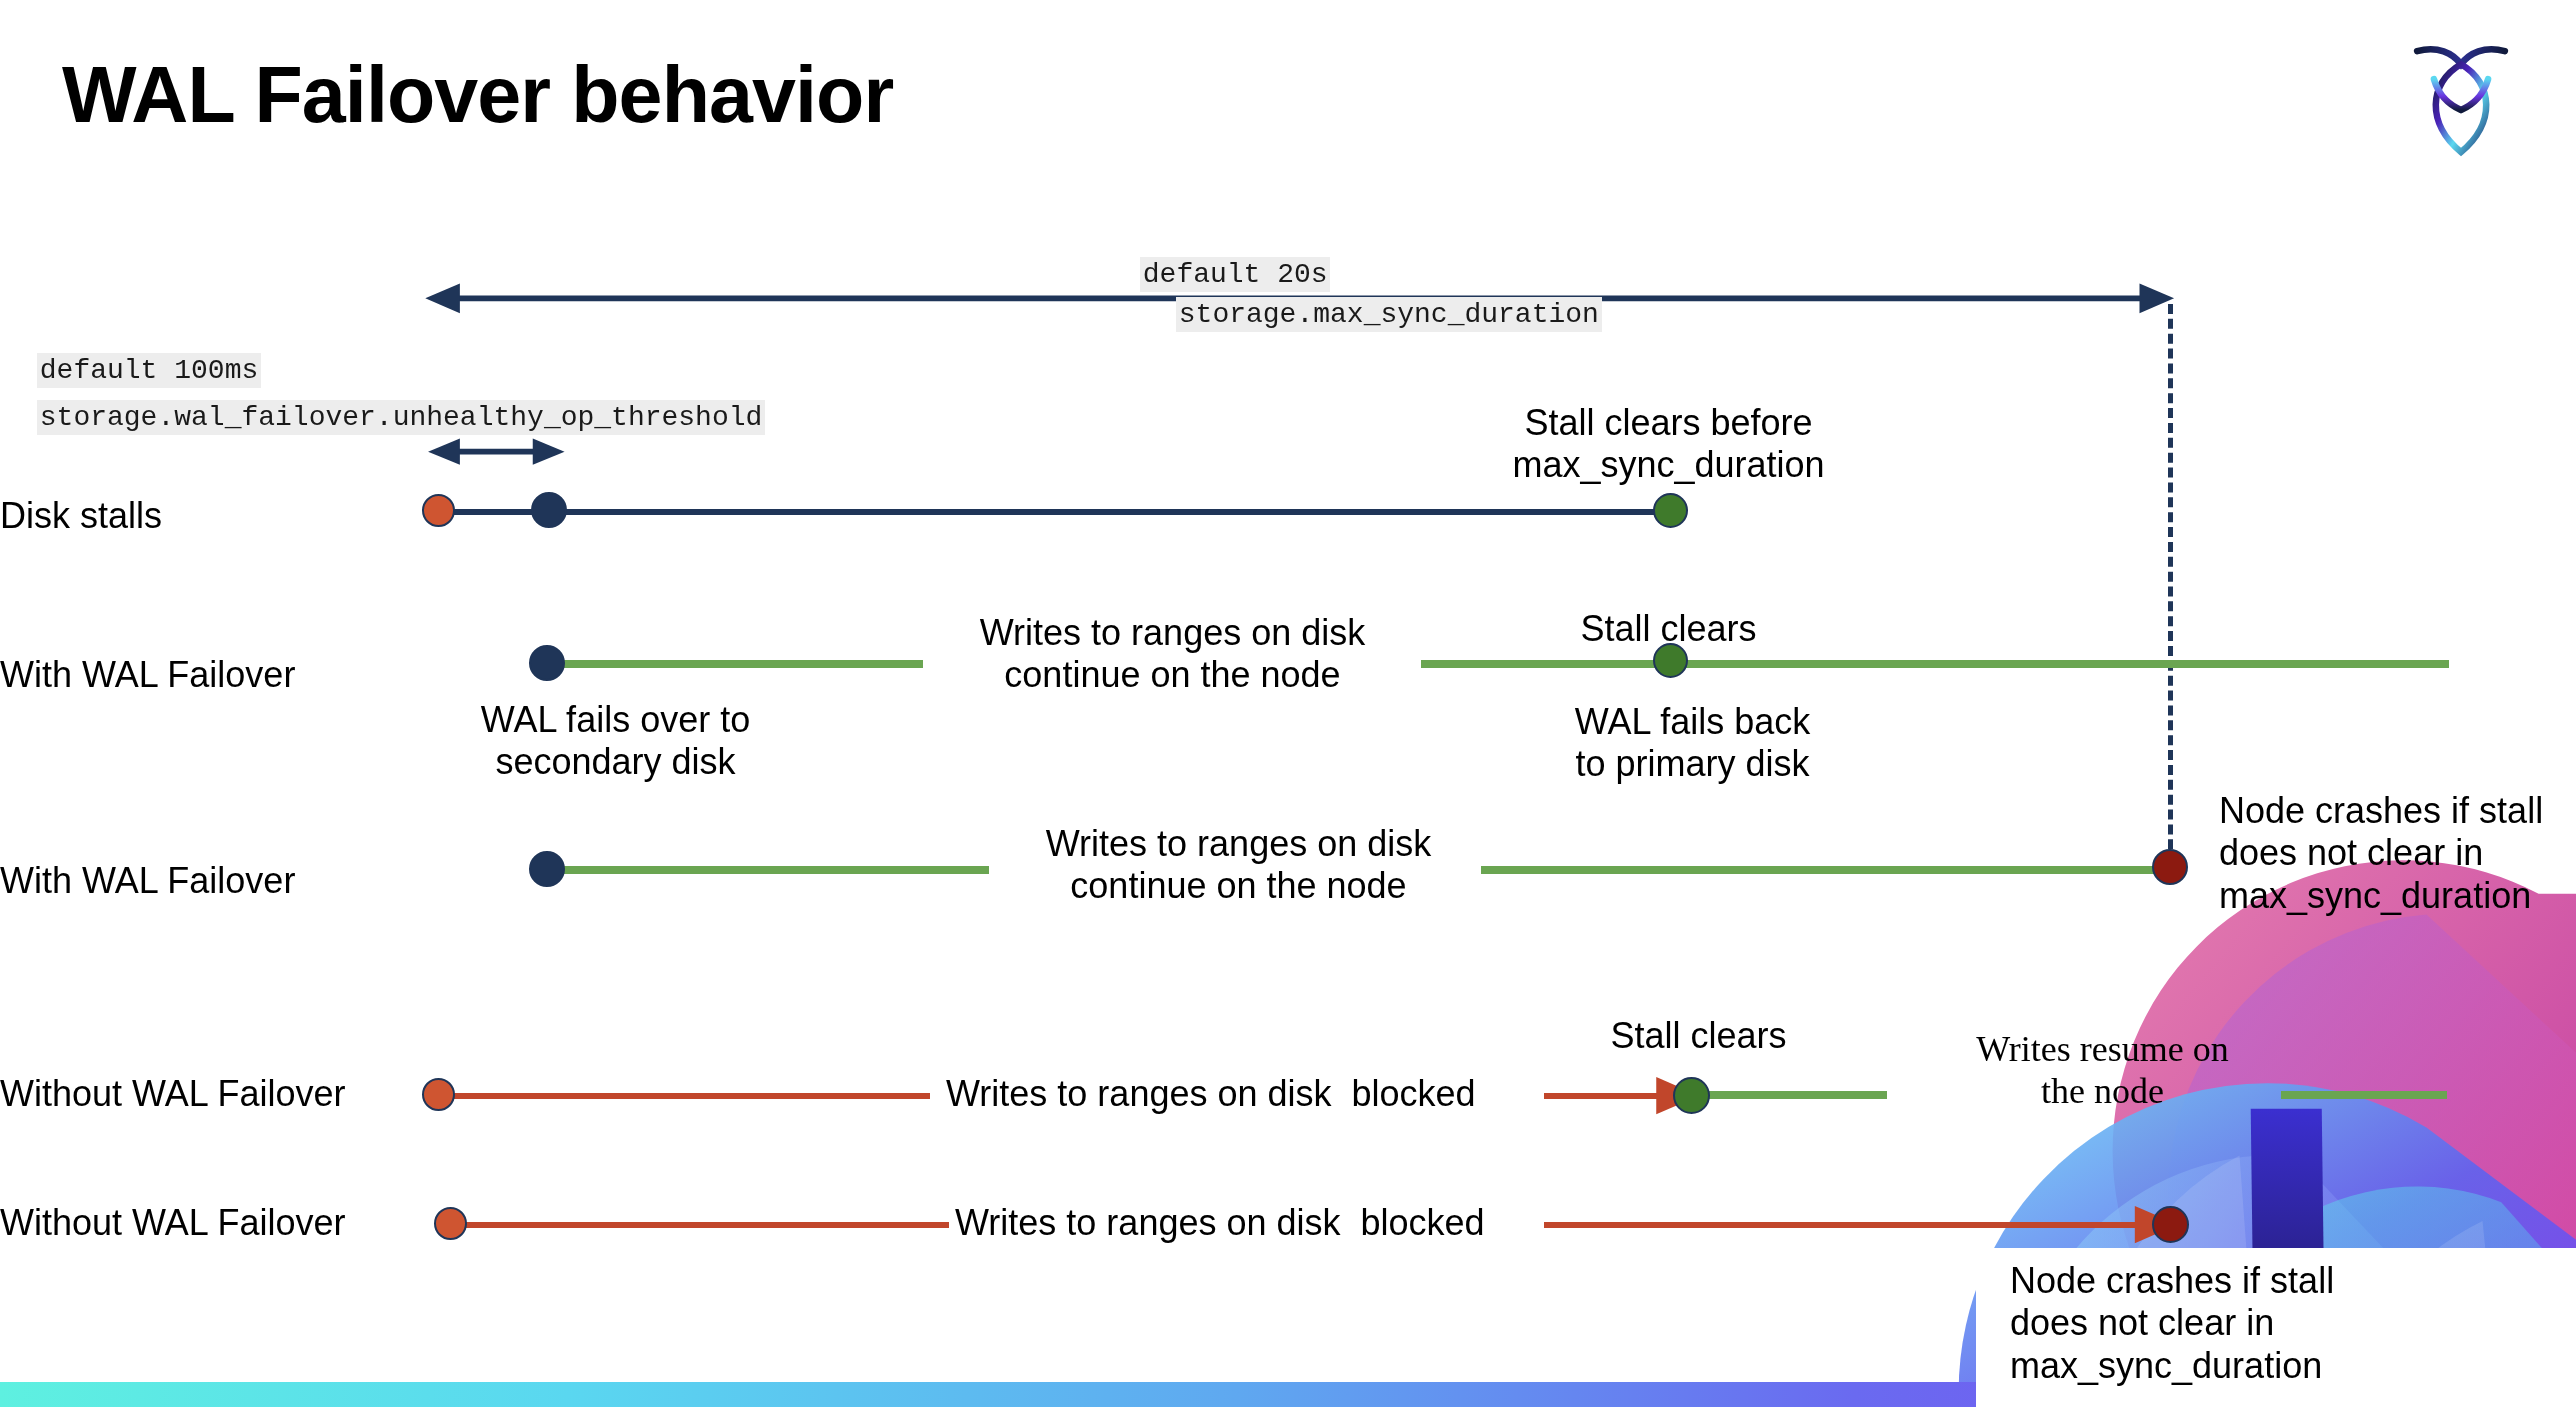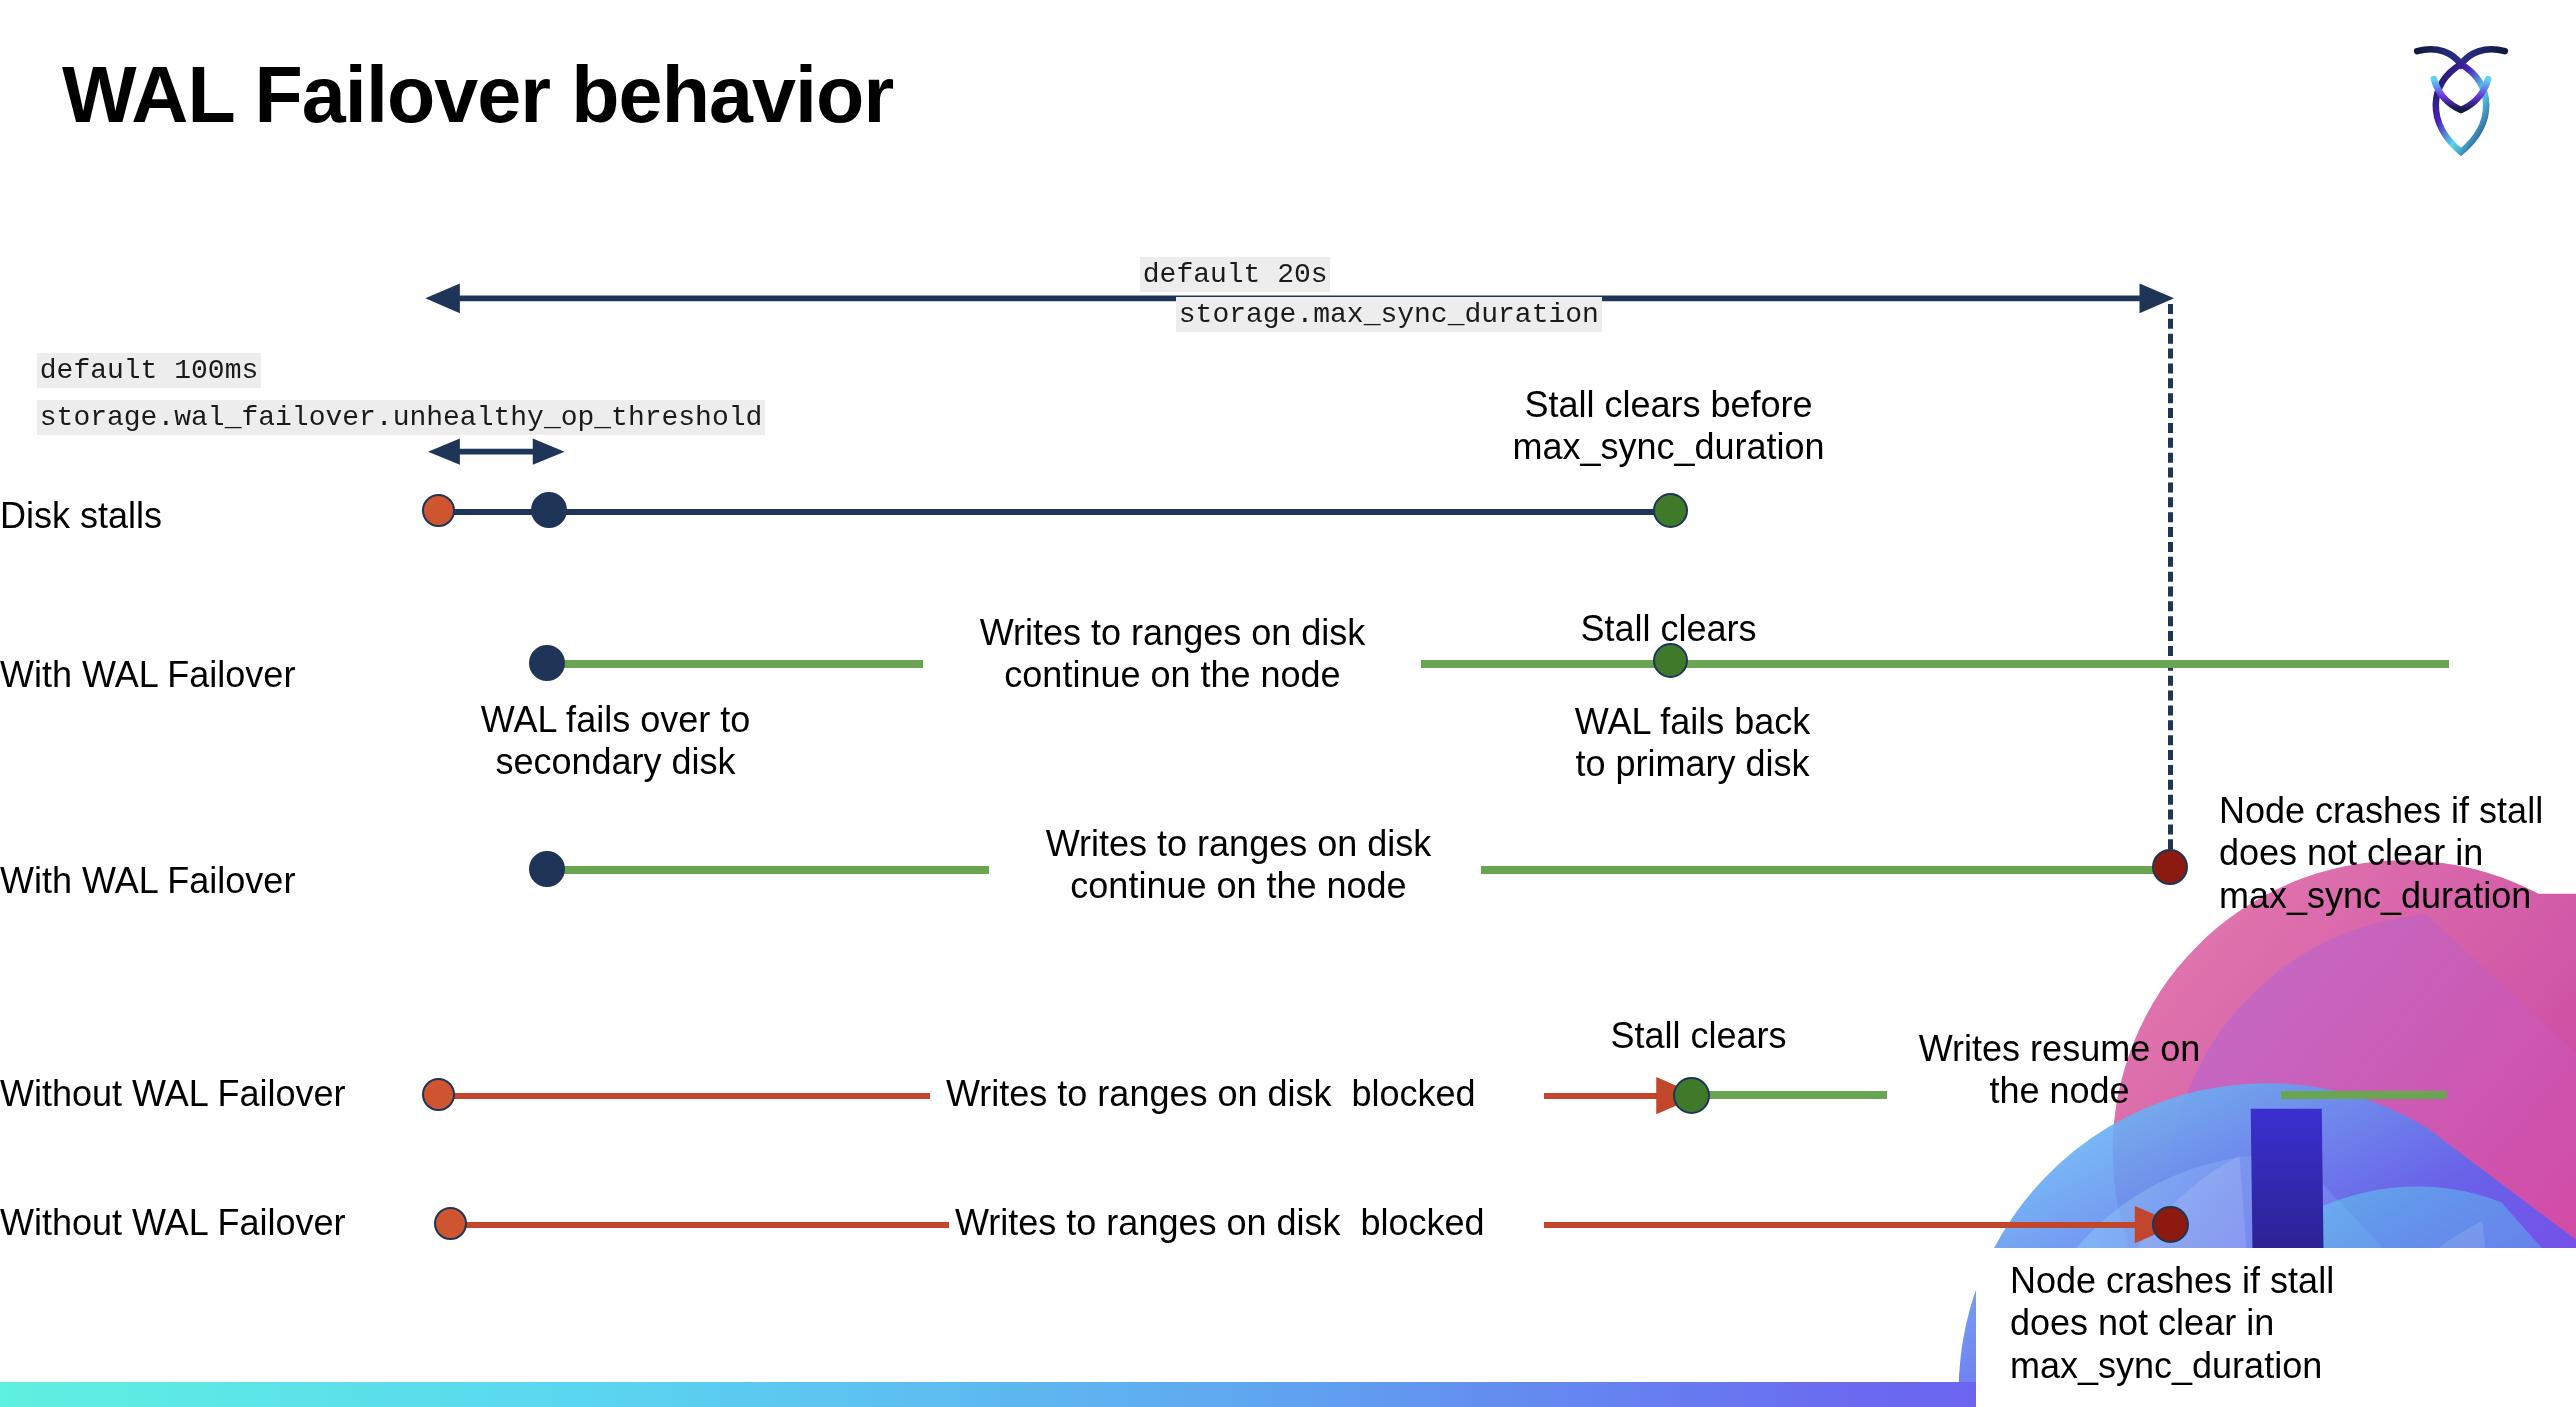--- a/index.html
+++ b/index.html
@@ -164,21 +164,21 @@
   <div class="code" style="left:37px;top:386px;margin-top:14px;">storage.wal_failover.unhealthy_op_threshold</div>
 
   <div class="lbl r" style="left:0px;top:495px;width:383px;">Disk stalls</div>
 
   <div class="hline navy-line" style="left:437px;top:509px;width:1238px;"></div>
 
   <div class="dot dot-orange" style="left:422px;top:494px;width:33px;height:33px;"></div>
   <div class="dot dot-navy" style="left:531px;top:492px;width:36px;height:36px;"></div>
   <div class="dot dot-green" style="left:1653px;top:493px;width:35px;height:35px;"></div>
 
-  <div class="lbl c" style="left:1472px;top:384px;width:393px;white-space:pre-line;">Stall clears before
+  <div class="lbl c" style="left:1472px;top:402px;width:393px;white-space:pre-line;">Stall clears before
 max_sync_duration</div>
 
   <div class="lbl r" style="left:0px;top:654px;width:355px;">With WAL Failover</div>
 
   <div class="hline green-line" style="left:540px;top:660px;width:383px;"></div>
   <div class="hline green-line" style="left:1421px;top:660px;width:1028px;"></div>
 
   <div class="dot dot-navy" style="left:529px;top:645px;width:36px;height:36px;"></div>
   <div class="dot dot-green" style="left:1653px;top:643px;width:35px;height:35px;"></div>
 
@@ -215,21 +215,21 @@
   <div class="hline green-line" style="left:1709px;top:1091px;width:178px;"></div>
   <div class="hline green-line" style="left:2281px;top:1091px;width:166px;"></div>
 
   <div class="dot dot-orange" style="left:422px;top:1078px;width:33px;height:33px;"></div>
   <div class="dot dot-green" style="left:1673px;top:1077px;width:37px;height:37px;"></div>
 
   <div class="lbl" style="left:946px;top:1073px;width:598px;">Writes to ranges on disk  blocked</div>
 
   <div class="lbl c" style="left:1563px;top:1015px;width:271px;">Stall clears</div>
 
-  <div class="lbl c" style="left:1882px;top:1028px;width:355px;white-space:pre-line;">Writes resume on
+  <div class="lbl c" style="left:1925px;top:1028px;width:355px;white-space:pre-line;font-family:Liberation Serif, serif;">Writes resume on
 the node</div>
 
   <div class="lbl r" style="left:0px;top:1202px;width:383px;">Without WAL Failover</div>
 
   <div class="hline red-line" style="left:449px;top:1222px;width:500px;"></div>
   <div class="hline red-line" style="left:1544px;top:1222px;width:603px;"></div>
 
   <div class="dot dot-orange" style="left:434px;top:1207px;width:33px;height:33px;"></div>
   <div class="dot dot-darkred" style="left:2152px;top:1206px;width:37px;height:37px;"></div>
 

